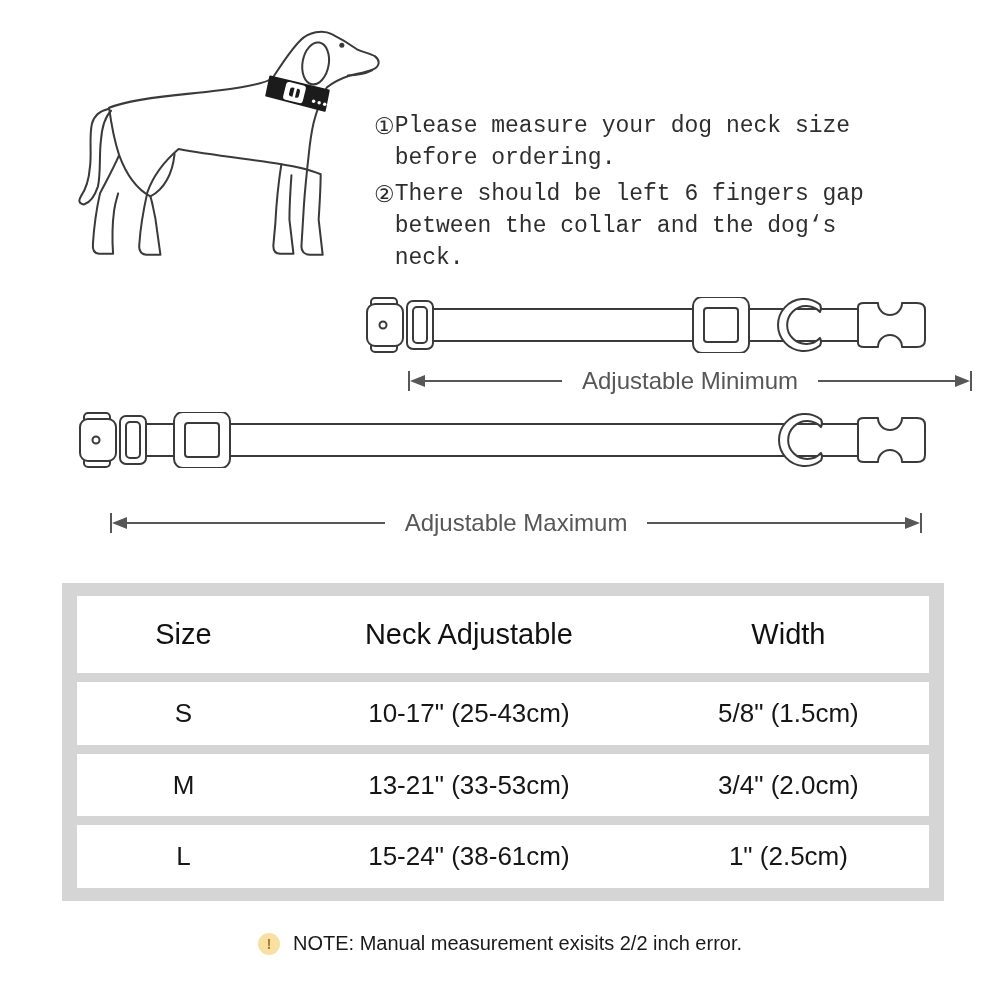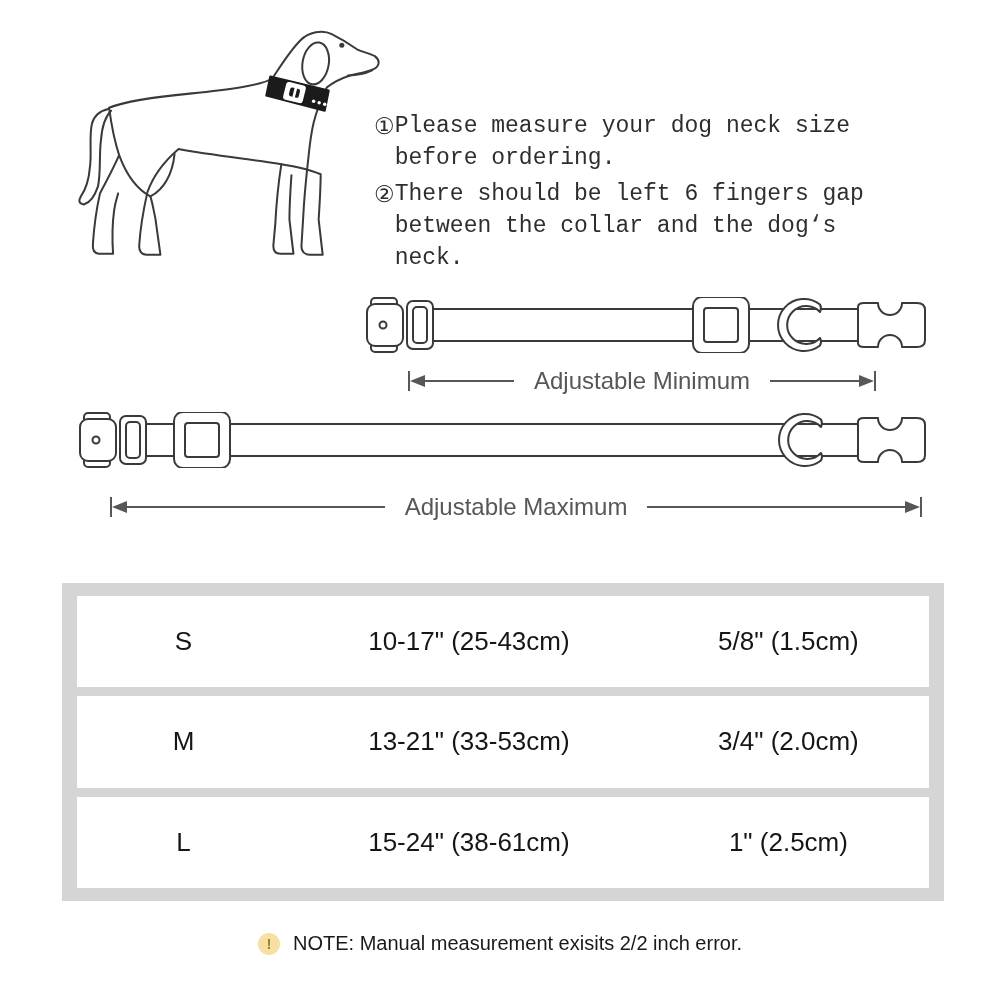--- a/index.html
+++ b/index.html
@@ -22,22 +22,22 @@
   .collar-max { left:64px;  top:412px; }
 
   
   .dim-arrow { position:absolute; display:flex; align-items:center; height:30px; color:#575757; }
   .dim-arrow .endbar { width:2px; height:20px; background:#575757; flex:0 0 auto; }
   .dim-arrow .line { flex:1 1 auto; height:2px; background:#575757; }
   .dim-arrow .head { width:0; height:0; flex:0 0 auto; border-top:6px solid transparent; border-bottom:6px solid transparent; }
   .dim-arrow .head.left  { border-right:15px solid #575757; }
   .dim-arrow .head.right { border-left:15px solid #575757; }
   .dim-arrow .label { flex:0 0 auto; padding:0 20px; font-size:24px; white-space:nowrap; }
-  .arrow-min { left:408px; top:366px; width:468px; }
-  .arrow-max { left:110px; top:492px; width:812px; }
+  .arrow-min { left:408px; top:366px; width:564px; }
+  .arrow-max { left:110px; top:508px; width:812px; }
 
   
   .size-table {
     position:absolute; left:62px; top:583px; width:882px; height:318px;
     background:#d5d5d5; box-sizing:border-box; padding:13px 15px;
     display:flex; flex-direction:column; gap:9px;
   }
   .tbl-row { background:#ffffff; display:grid; grid-template-columns:25% 42% 33%; align-items:center; }
   .tbl-row > div { text-align:center; }
   .tbl-header { flex:0 0 77px; font-size:29px; color:#111; }
@@ -182,20 +182,25 @@
     <span class="endbar"></span>
     <span class="head left"></span>
     <span class="line"></span>
     <span class="label">Adjustable Maximum</span>
     <span class="line"></span>
     <span class="head right"></span>
     <span class="endbar"></span>
   </div>
 
   <div class="size-table">
+    <div class="tbl-row tbl-header">
+      <div>Size</div>
+      <div>Neck Adjustable</div>
+      <div>Width</div>
+    </div>
     <div class="tbl-row tbl-body">
       <div>S</div>
       <div>10-17" (25-43cm)</div>
       <div>5/8" (1.5cm)</div>
     </div>
     <div class="tbl-row tbl-body">
       <div>M</div>
       <div>13-21" (33-53cm)</div>
       <div>3/4" (2.0cm)</div>
     </div>

